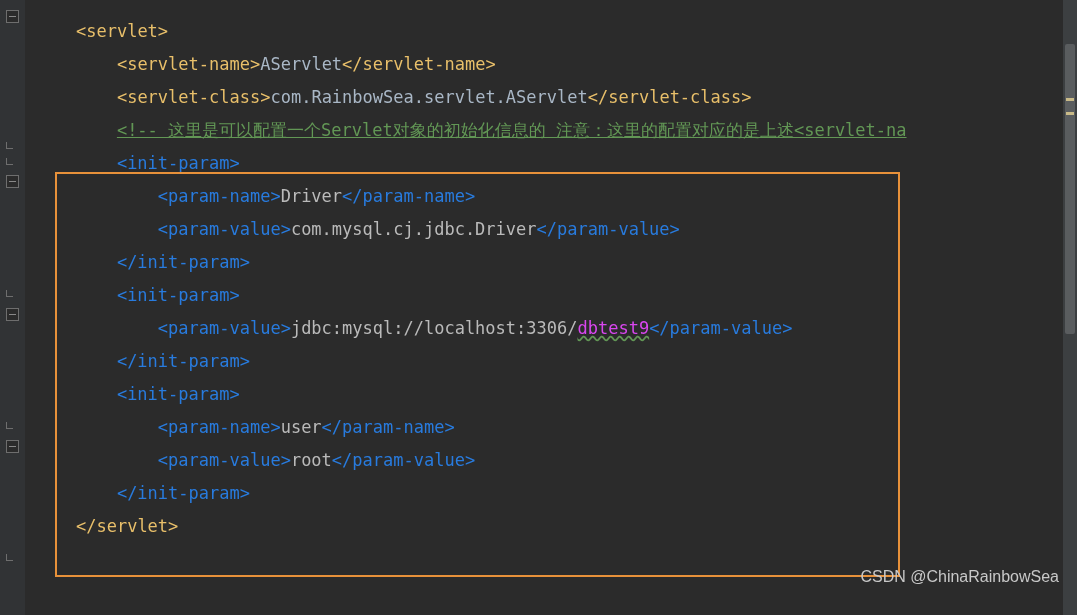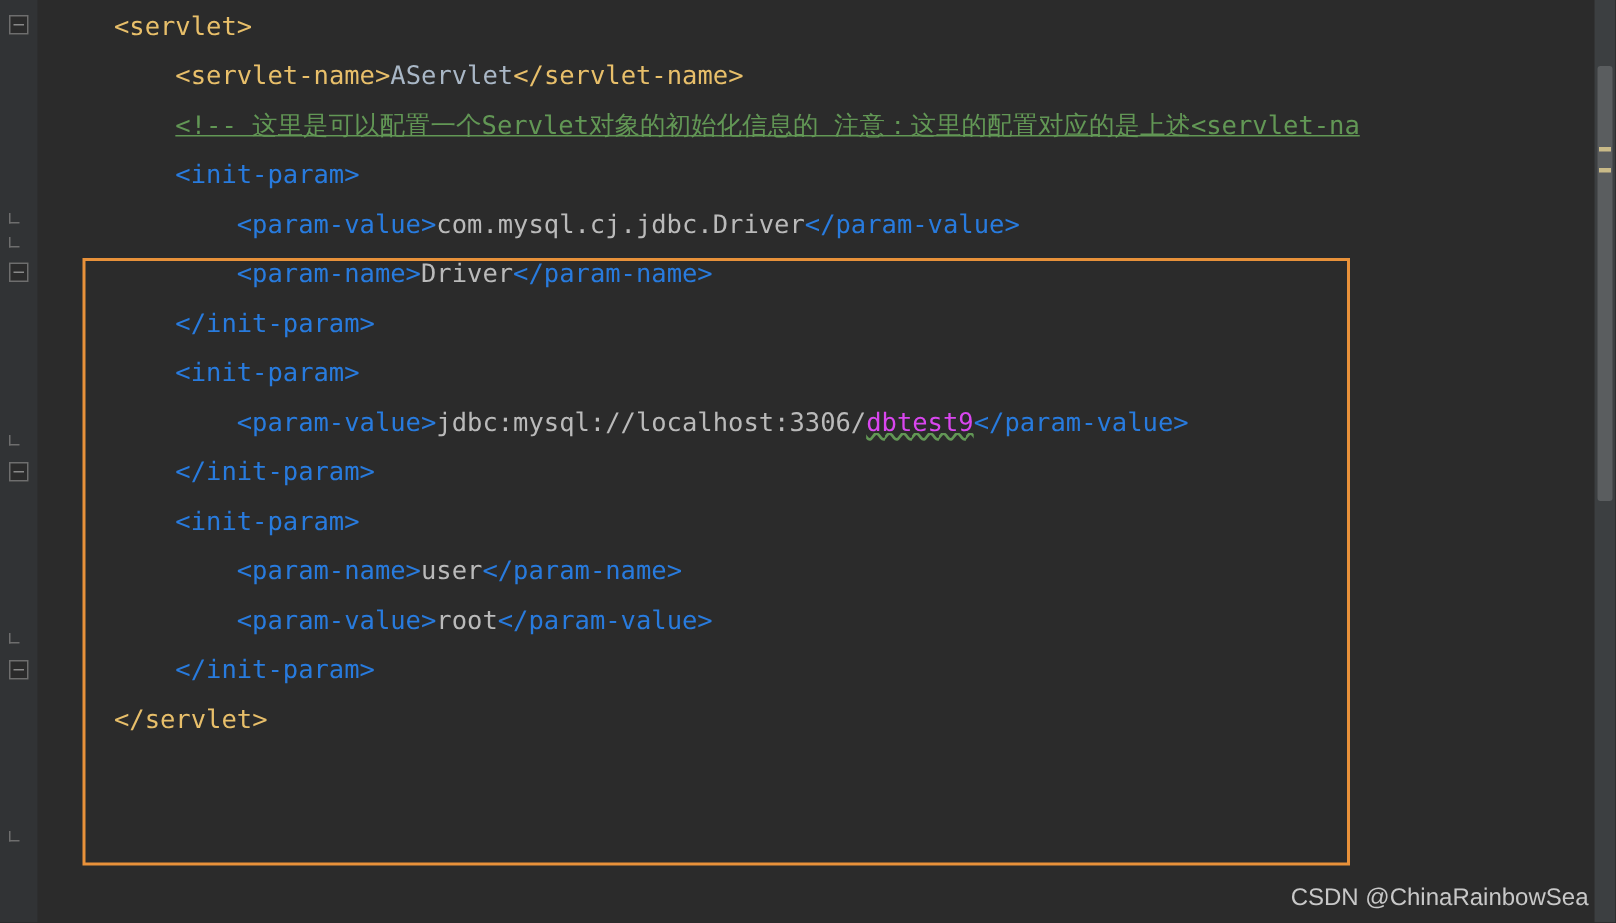--- a/index.html
+++ b/index.html
@@ -42,21 +42,21 @@
   background: #888;
 }
 .fold-end {
   border-left: 1px solid #6e6e6e;
   border-bottom: 1px solid #6e6e6e;
   width: 7px;
   height: 7px;
 }
 .code-area {
   padding-left: 35px;
-  padding-top: 2px;
+  padding-top: 15px;
 }
 .line { white-space: pre; }
 .tag-bracket { color: #e8bf6a; }
 .tag-name { color: #e8bf6a; }
 .attr-content { color: #a9b7c6; text-align: right; }
 .comment { color: #629755; font-style: normal; text-decoration: underline; }
 .param-tag { color: #287bde; }
 .text-white { color: #bababa; }
 .highlight-green { 
   color: #d946ef;
@@ -68,21 +68,21 @@
   left: 55px;
   top: 172px;
   width: 845px;
   height: 405px;
   border: 2px solid #e8913a;
   pointer-events: none;
 }
 .watermark {
   position: absolute;
   right: 18px;
-  bottom: 0;
+  bottom: 22px;
   color: #c8c8c8;
   font-size: 16px;
   font-family: sans-serif;
 }
 .scrollbar {
   position: absolute;
   right: 0;
   top: 0;
   width: 14px;
   height: 100%;
@@ -119,24 +119,25 @@
       <div class="gutter-icon fold-end" style="top: 422px;"></div>
       <div class="gutter-icon fold-minus" style="top: 440px;"></div>
       <div class="gutter-icon fold-end" style="top: 554px;"></div>
     </div>
 </div>
 
 <div class="code-area">
   <div id="code-lines">
       <div class="line">    <span class="tag-bracket">&lt;</span><span class="tag-name">servlet</span><span class="tag-bracket">&gt;</span></div>
       <div class="line">        <span class="tag-bracket">&lt;</span><span class="tag-name">servlet-name</span><span class="tag-bracket">&gt;</span><span class="attr-content">AServlet</span><span class="tag-bracket">&lt;/</span><span class="tag-name">servlet-name</span><span class="tag-bracket">&gt;</span></div>
+      <div class="line">        <span class="tag-bracket">&lt;</span><span class="tag-name">servlet-class</span><span class="tag-bracket">&gt;</span><span class="attr-content">com.RainbowSea.servlet.AServlet</span><span class="tag-bracket">&lt;/</span><span class="tag-name">servlet-class</span><span class="tag-bracket">&gt;</span></div>
       <div class="line">        <span class="comment">&lt;!-- 这里是可以配置一个Servlet对象的初始化信息的 注意：这里的配置对应的是上述&lt;servlet-na</span></div>
       <div class="line">        <span class="param-tag">&lt;init-param&gt;</span></div>
+      <div class="line">            <span class="param-tag">&lt;param-name&gt;</span><span class="text-white">Driver</span><span class="param-tag">&lt;/param-name&gt;</span></div>
       <div class="line">            <span class="param-tag">&lt;param-value&gt;</span><span class="text-white">com.mysql.cj.jdbc.Driver</span><span class="param-tag">&lt;/param-value&gt;</span></div>
-      <div class="line">            <span class="param-tag">&lt;param-name&gt;</span><span class="text-white">Driver</span><span class="param-tag">&lt;/param-name&gt;</span></div>
       <div class="line">        <span class="param-tag">&lt;/init-param&gt;</span></div>
       <div class="line">        <span class="param-tag">&lt;init-param&gt;</span></div>
       <div class="line">            <span class="param-tag">&lt;param-value&gt;</span><span class="text-white">jdbc:mysql://localhost:3306/</span><span class="highlight-green">dbtest9</span><span class="param-tag">&lt;/param-value&gt;</span></div>
       <div class="line">        <span class="param-tag">&lt;/init-param&gt;</span></div>
       <div class="line">        <span class="param-tag">&lt;init-param&gt;</span></div>
       <div class="line">            <span class="param-tag">&lt;param-name&gt;</span><span class="text-white">user</span><span class="param-tag">&lt;/param-name&gt;</span></div>
       <div class="line">            <span class="param-tag">&lt;param-value&gt;</span><span class="text-white">root</span><span class="param-tag">&lt;/param-value&gt;</span></div>
       <div class="line">        <span class="param-tag">&lt;/init-param&gt;</span></div>
       <div class="line">    <span class="tag-bracket">&lt;/</span><span class="tag-name">servlet</span><span class="tag-bracket">&gt;</span></div>
     </div>

